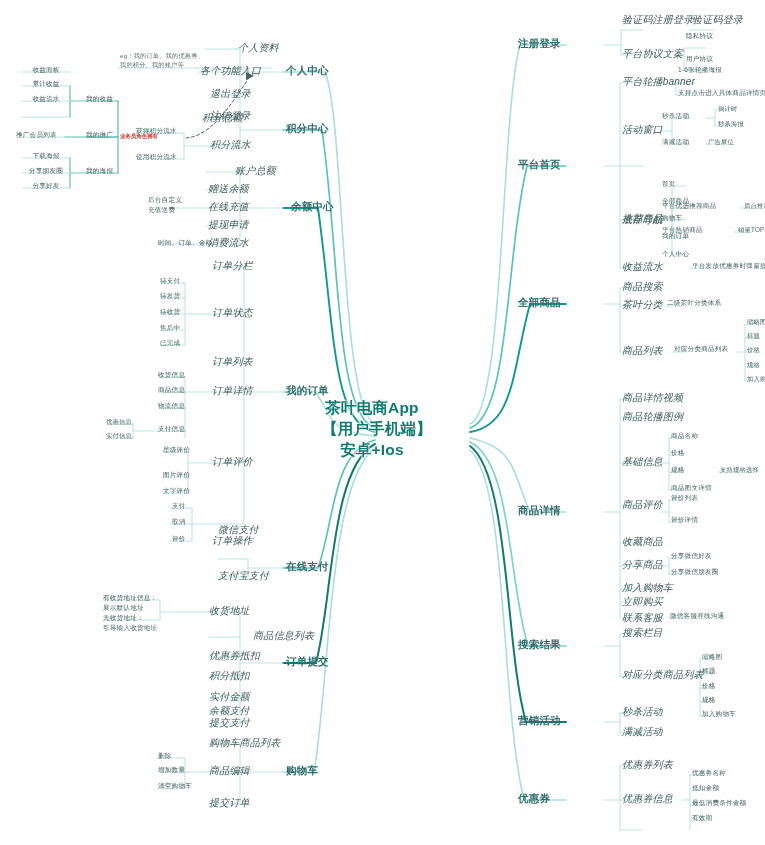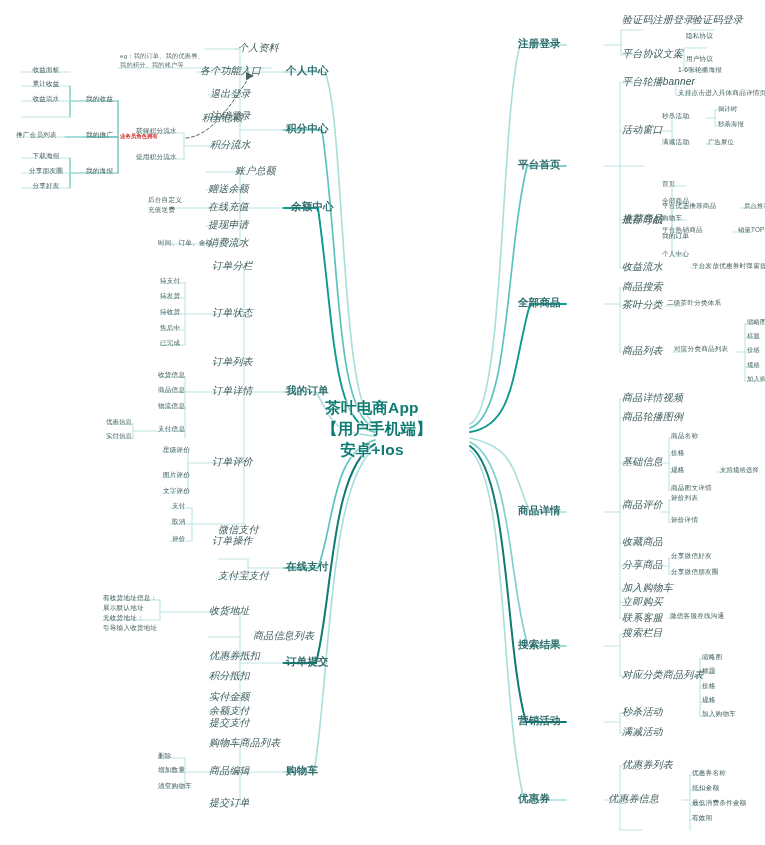--- a/index.html
+++ b/index.html
@@ -403,19 +403,19 @@
   <div class="node l3" style="left:702px;top:653px;">缩略图</div>
   <div class="node l3" style="left:702px;top:667px;">标题</div>
   <div class="node l3" style="left:702px;top:682px;">价格</div>
   <div class="node l3" style="left:702px;top:696px;">规格</div>
   <div class="node l3" style="left:702px;top:710px;">加入购物车</div>
 
   <div class="node l2" style="left:622px;top:706px;">秒杀活动</div>
   <div class="node l2" style="left:622px;top:726px;">满减活动</div>
 
   <div class="node l2" style="left:622px;top:759px;">优惠券列表</div>
-  <div class="node l2" style="left:608px;top:793px;">优惠券信息</div>
+  <div class="node l2" style="left:622px;top:793px;">优惠券信息</div>
   <div class="node l3" style="left:692px;top:769px;">优惠券名称</div>
   <div class="node l3" style="left:692px;top:784px;">抵扣金额</div>
   <div class="node l3" style="left:692px;top:799px;">最低消费条件金额</div>
   <div class="node l3" style="left:692px;top:814px;">有效期</div>
 
 </div>
 
 </body></html>

